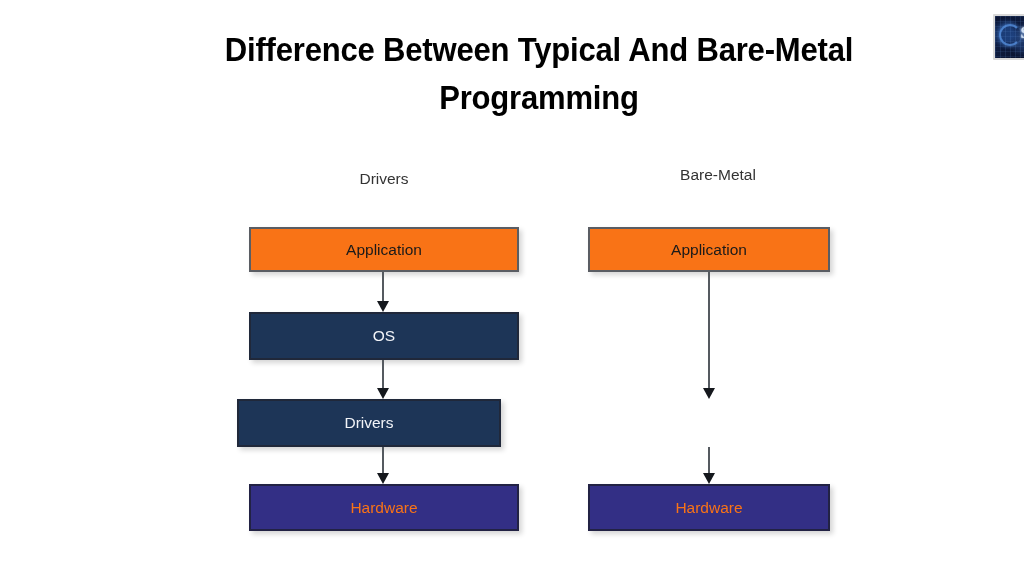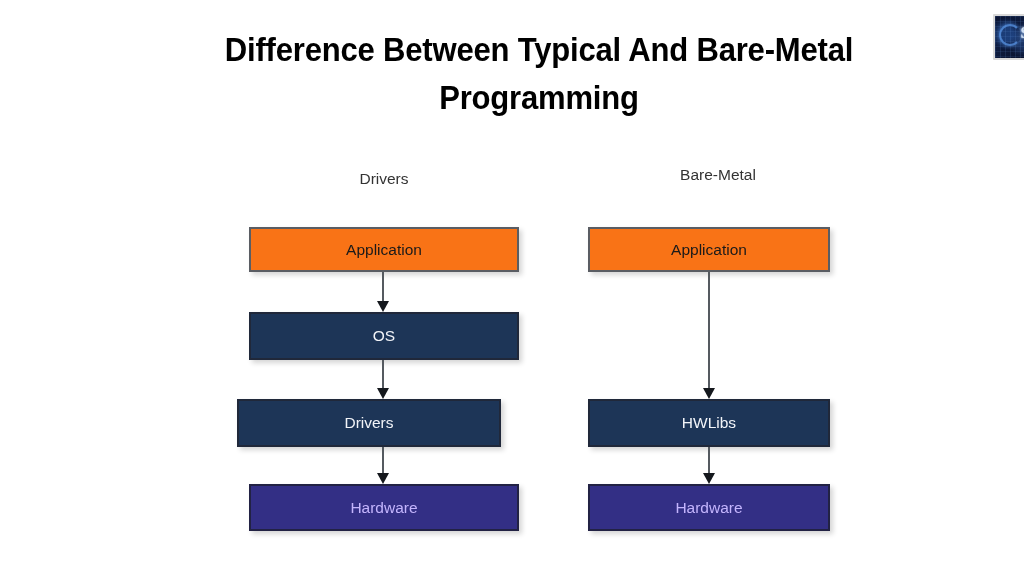--- a/index.html
+++ b/index.html
@@ -114,21 +114,21 @@
     border: 2px solid #5a5d63;
     display: flex;
     align-items: center;
     justify-content: center;
     font-size: 15.5px;
     line-height: 1;
     box-shadow: 3px 3px 5px rgba(0,0,0,0.17);
   }
   .node.light { background: #f97316; color: #1a1a1a; }
   .node.navy  { background: #1d3557; color: #f2f4f8; border-color: #20283a; }
-  .node.indigo{ background: #332f85; color: #c4b5fd; border-color: #222244; }
+  .node.indigo{ background: #332f85; color: #f97316; border-color: #222244; }
 
   
   .arrow {
     position: absolute;
     width: 2px;
     background: #555a60;
   }
   .arrow::after {
     content: "";
     position: absolute;
@@ -174,19 +174,18 @@
   <div class="node navy" style="left:210px; top:399px; width:264px; height:48px;">Drivers</div>
 
   <div class="arrow" style="left:355px; top:447px; height:28px;"></div>
 
   <div class="node indigo" style="left:222px; top:484px; width:270px; height:47px;">Hardware</div>
 
   <div class="node light" style="left:561px; top:227px; width:242px; height:45px;">Application</div>
 
   <div class="arrow" style="left:681px; top:272px; height:118px;"></div>
 
-  <div class="node navy" style="left:561px; top:399px; width:242px; height:48px;">HWLibs</div>
 
   <div class="arrow" style="left:681px; top:447px; height:28px;"></div>
 
   <div class="node indigo" style="left:561px; top:484px; width:242px; height:47px;">Hardware</div>
 
 </div>
 
 </body></html>

